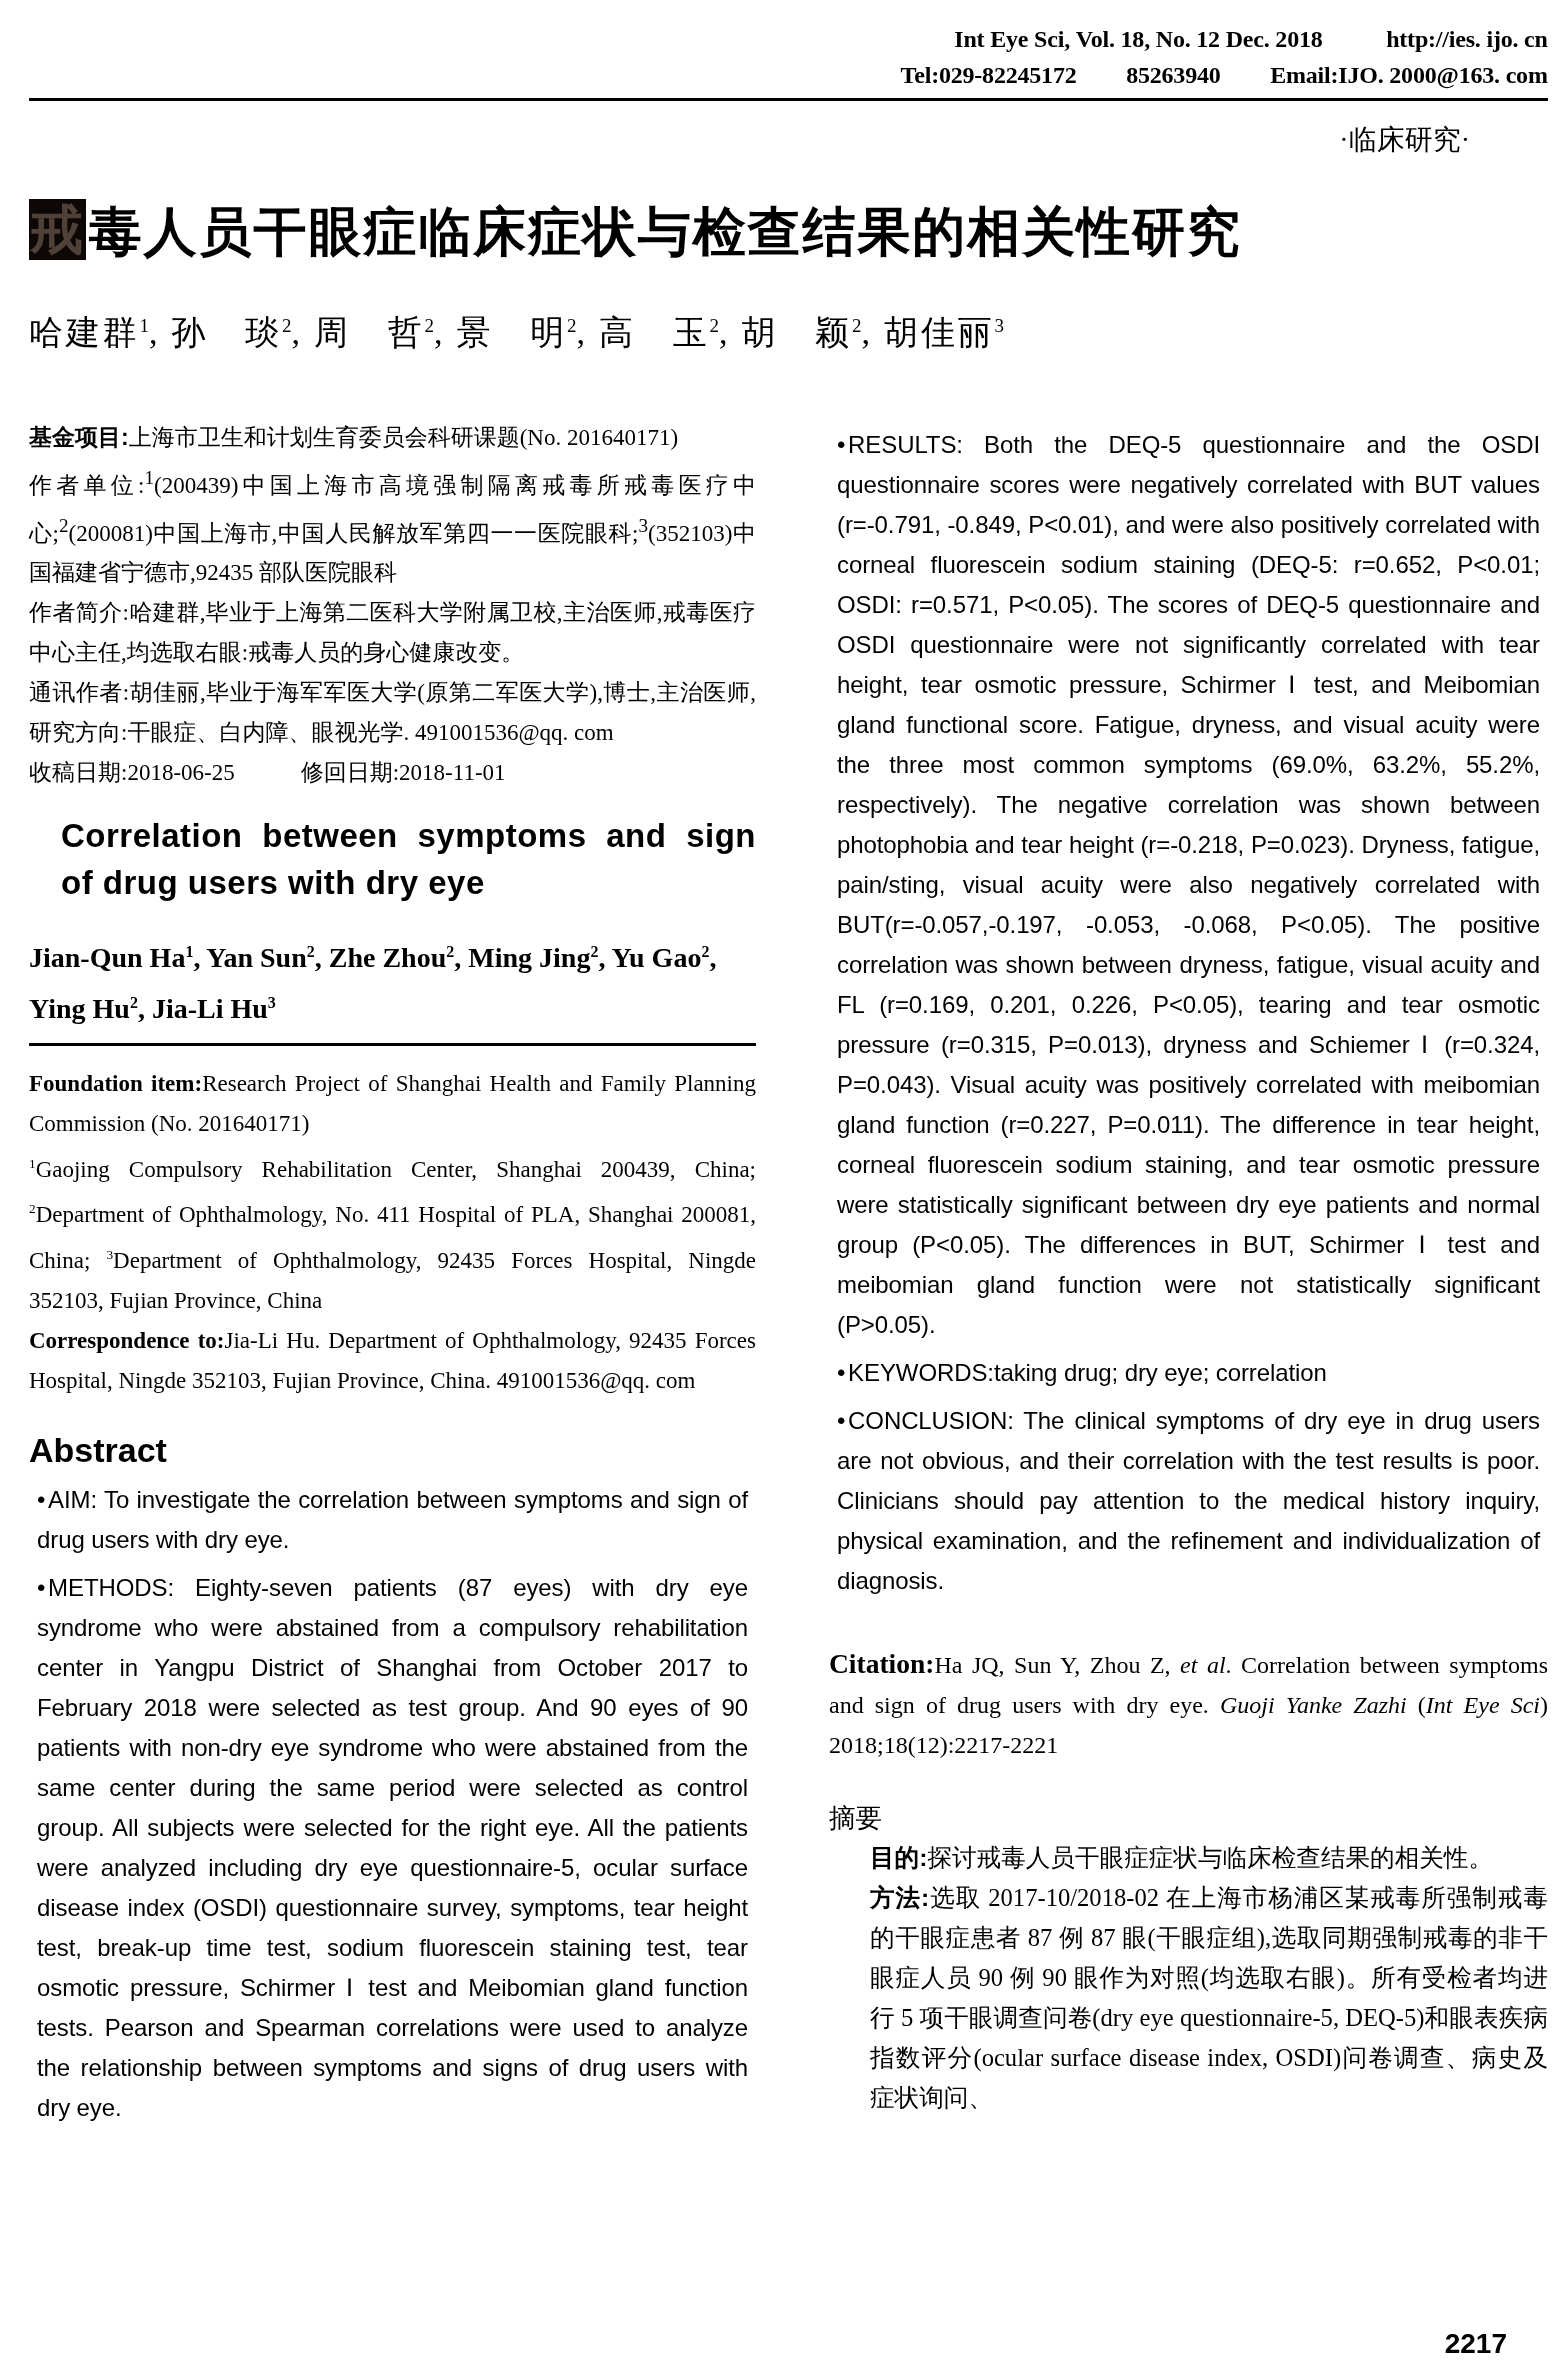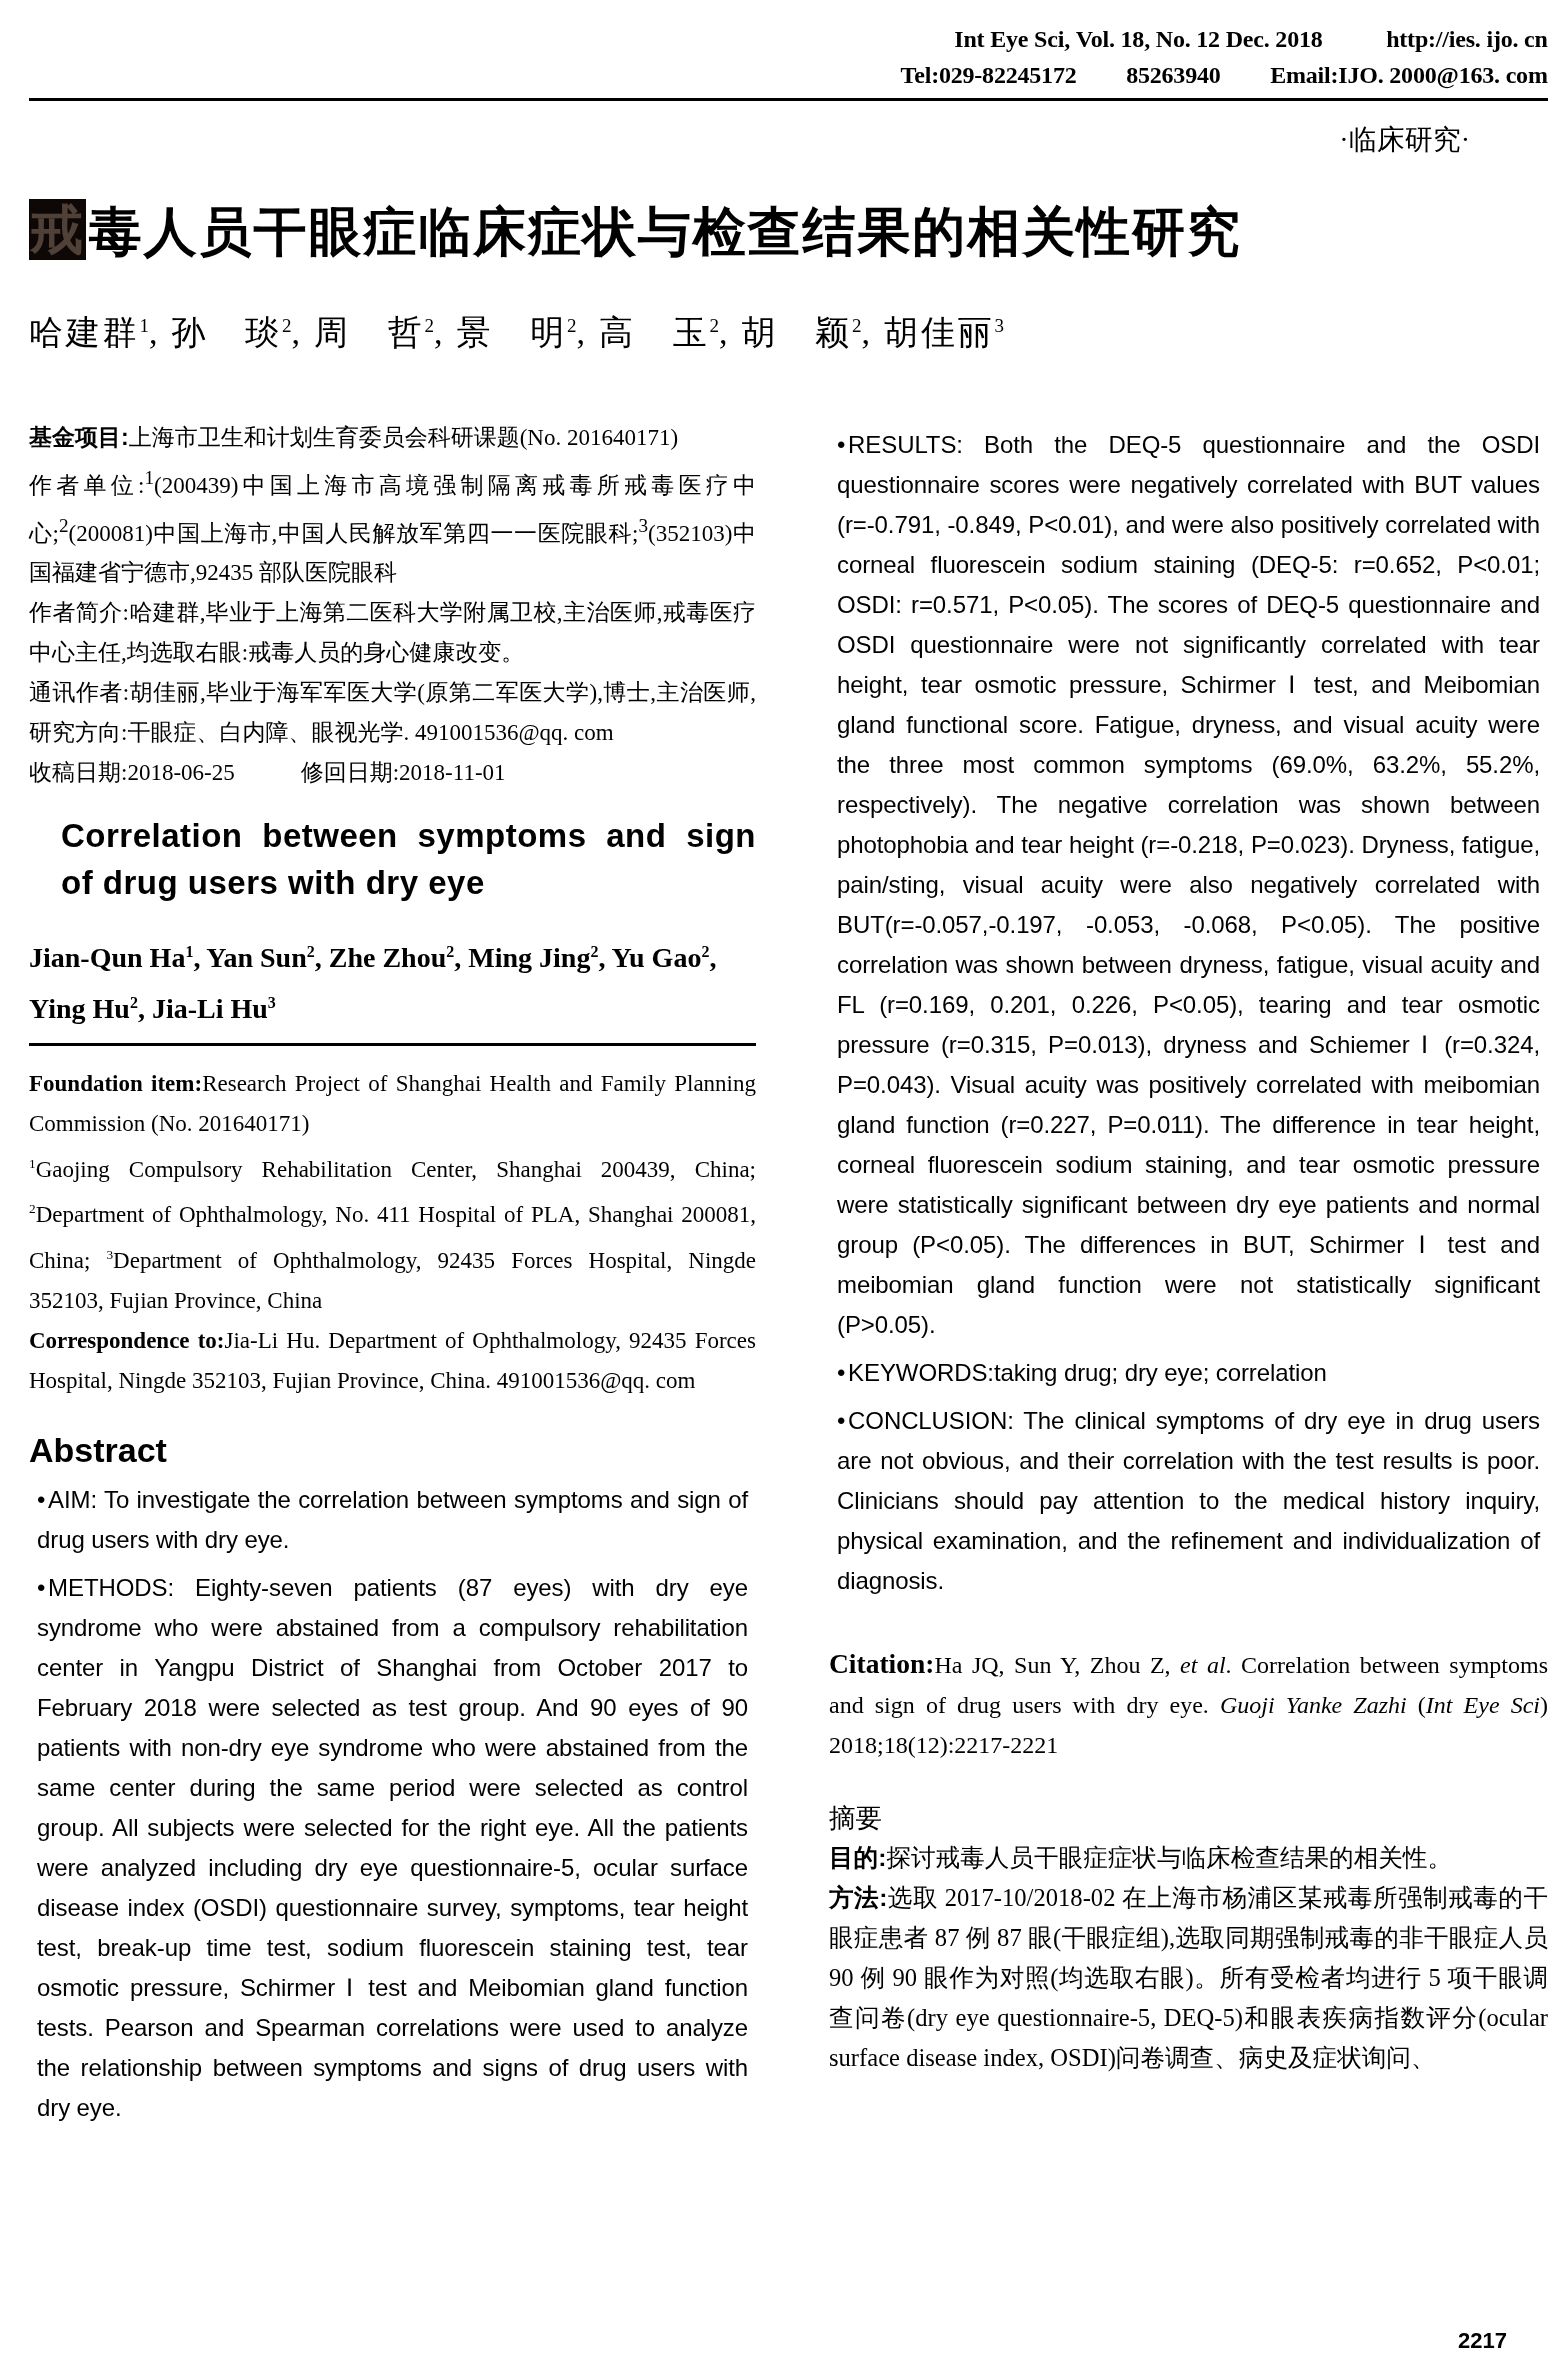--- a/index.html
+++ b/index.html
@@ -25,23 +25,23 @@
   .en-meta { font-size:23px; line-height:40px; text-align:justify; }
   .en-meta b { font-family:"Liberation Serif", serif; }
   .en-meta sup { font-size:13.3px; }
   .abs-head { font-family:"Liberation Sans", sans-serif; font-weight:bold; font-size:34px; margin-top:28px; line-height:43px; }
   .abs-text { font-family:"Liberation Sans", sans-serif; font-size:24px; line-height:40px; text-align:justify; letter-spacing:-0.1px; }
   .abs-text p { margin:8px; }
   .bullet { display:inline-block; margin-right:2.8px; }
   .citation { font-family:"Liberation Serif", serif; font-size:24px; line-height:40px; text-align:justify; margin-top:43px; }
   .citation b { font-size:27.5px; }
   .cn-abs-head { font-family:"Liberation Sans", sans-serif; font-size:26.5px; margin-top:33px; line-height:40px; }
-  .cn-abs { font-size:24.6px; line-height:40px; text-align:justify; }
+  .cn-abs { font-size:24.6px; line-height:40px; text-align:justify;margin-left:41px; }
   .cn-abs b { font-family:"Liberation Sans", sans-serif; }
-  .page-num { right:53px; top:2328px; font-family:"Liberation Sans", sans-serif; font-size:22px; font-weight:bold; }
+  .page-num { right:53px; top:2328px; font-family:"Liberation Sans", sans-serif; font-size:28px; font-weight:bold; }
 </style>
 </head>
 <body>
 
 <div class="abs hdr" style="top:23px;">
   <span>Int Eye Sci</span>, 
   <span>Vol. 18</span>, 
   <span>No. 12 Dec.  2018</span>
   <span style="display:inline-block;width:52px"></span>
   <span>http://ies. ijo. cn</span>

